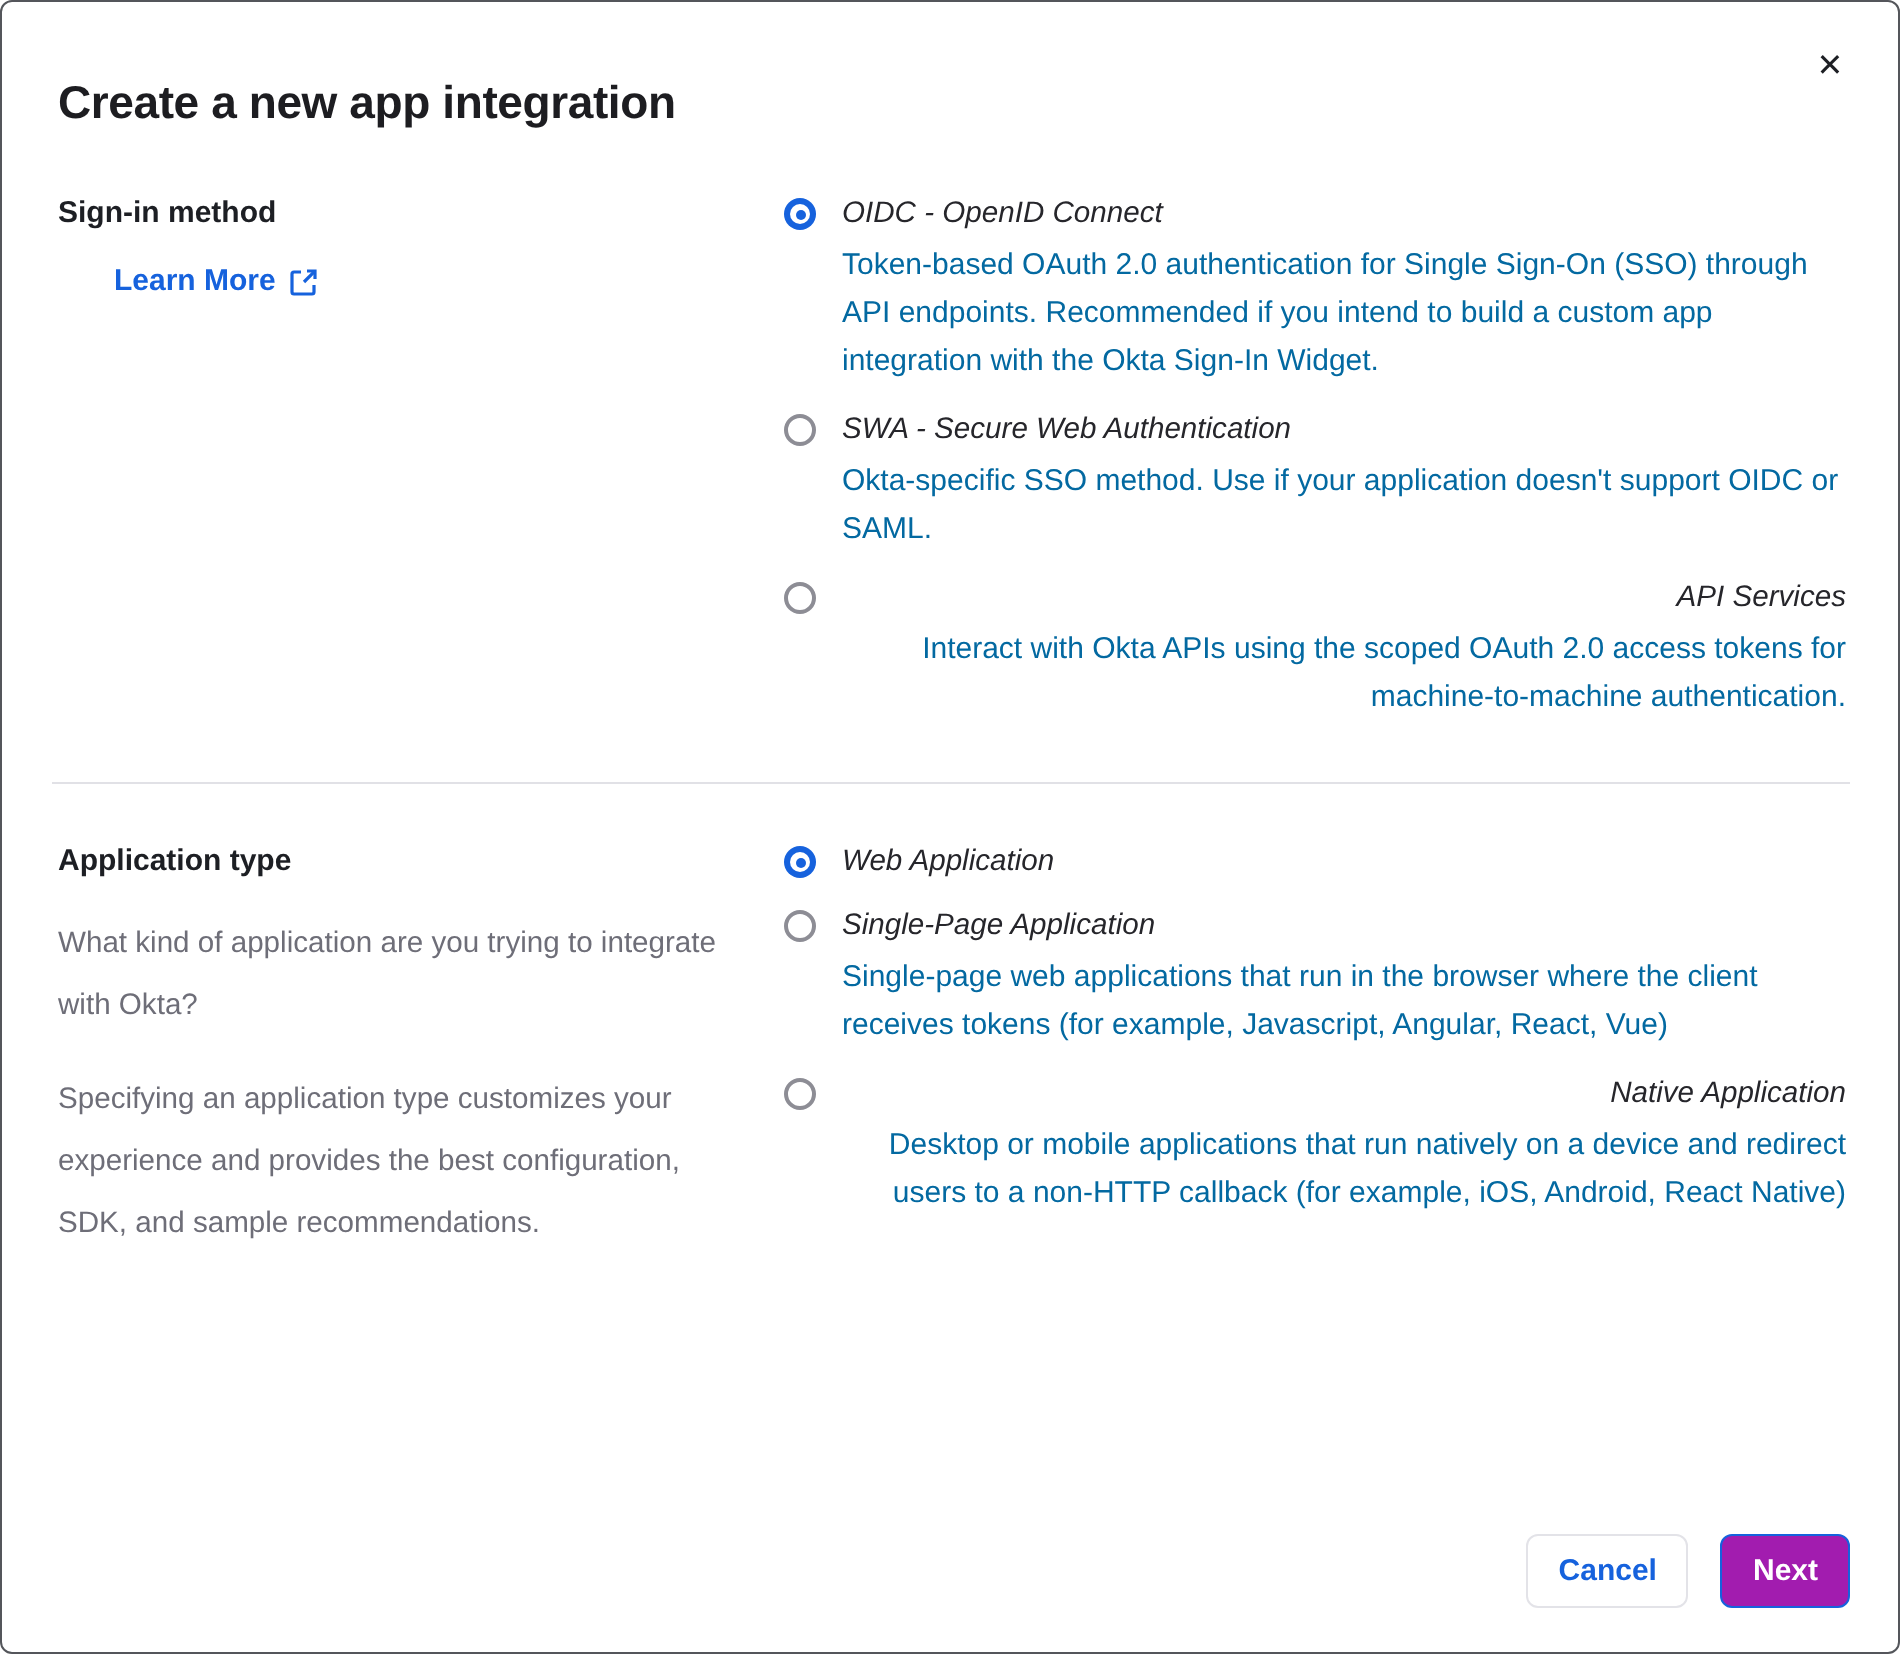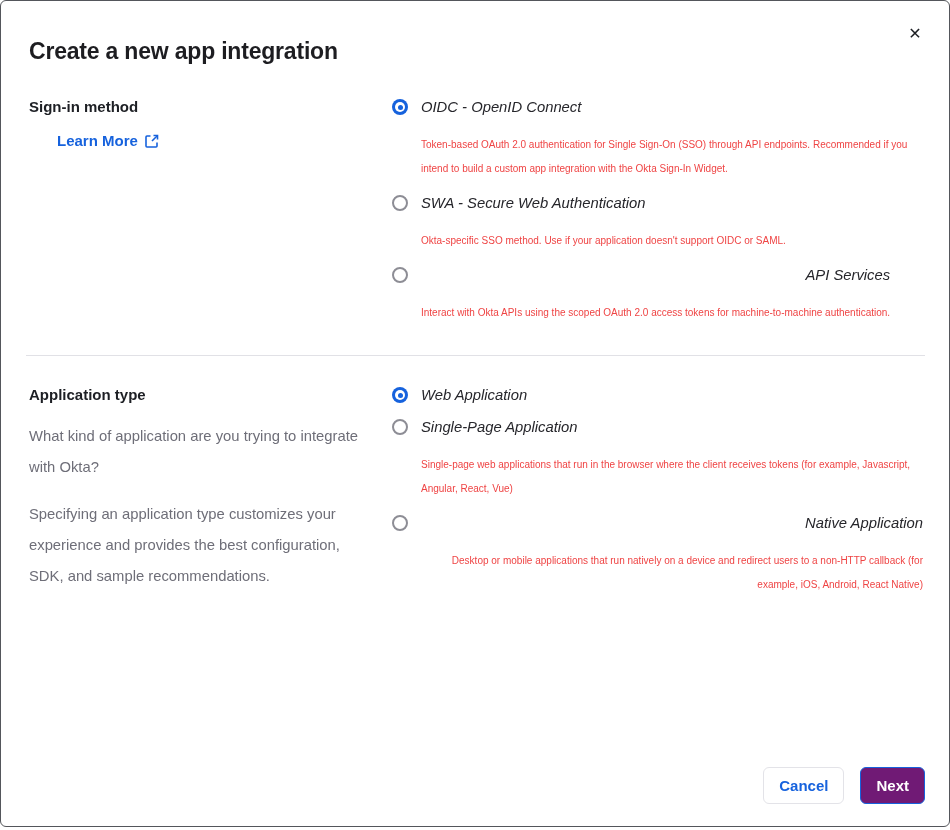--- a/index.html
+++ b/index.html
@@ -42,35 +42,35 @@
   .radio.selected { background:#1662dd; }
   .radio.selected::after {
     content:""; position:absolute; left:3px; top:3px; right:3px; bottom:3px;
     background:#fff; border-radius:50%;
   }
   .radio.selected::before {
     content:""; position:absolute; left:5.5px; top:5.5px; right:5.5px; bottom:5.5px;
     background:#1662dd; border-radius:50%; z-index:1;
   }
   .option-label { font-size:14.8px; color:#26262b; line-height:20px;font-style:italic; }
-  .option-desc  { margin-top:16px; font-size:10px; color:#ef4444; line-height:24px; max-width:502px; }
+  .option-desc  { margin-top:4px; font-size:15px; color:#0369a1; line-height:24px; max-width:502px; }
 
   .divider { border:none; border-top:1px solid #e1e1e6; margin-top:30px; margin-left:-3px; }
   .section2 { margin-top:29px; }
 
   .footer {
     position:absolute; right:24px; bottom:22px; display:flex; gap:16px; align-items:center;
   }
   .btn {
     height:37px; border-radius:6px; font-size:15px; font-weight:700;
     font-family:"Liberation Sans", sans-serif; cursor:pointer;
     display:inline-flex; align-items:center; justify-content:center;
   }
   .btn-cancel { background:#fff; color:#1662dd; border:1px solid #e3e3e8; padding:0 15px; }
-  .btn-next   { background:#701a75; color:#fff; border:1px solid #1662dd; padding:0 15px; }
+  .btn-next   { background:#a21caf; color:#fff; border:1px solid #1662dd; padding:0 15px; }
   .ext-icon { display:inline-block; width:14px; height:14px; }
 </style>
 </head>
 <body>
 
 <div class="modal">
 
   <button class="close-btn">✕</button>
 
   <h1 class="title">Create a new app integration</h1>

